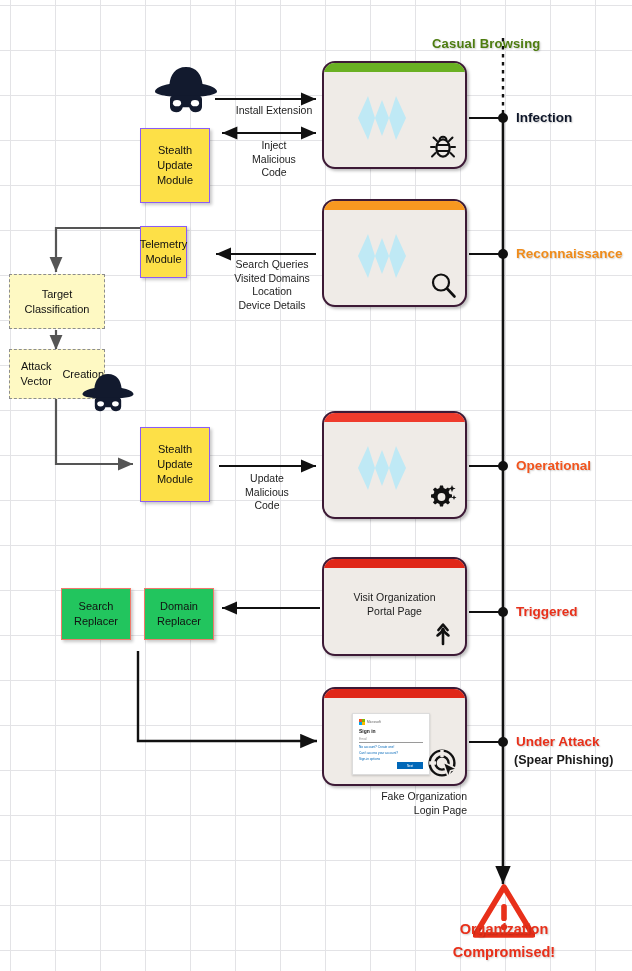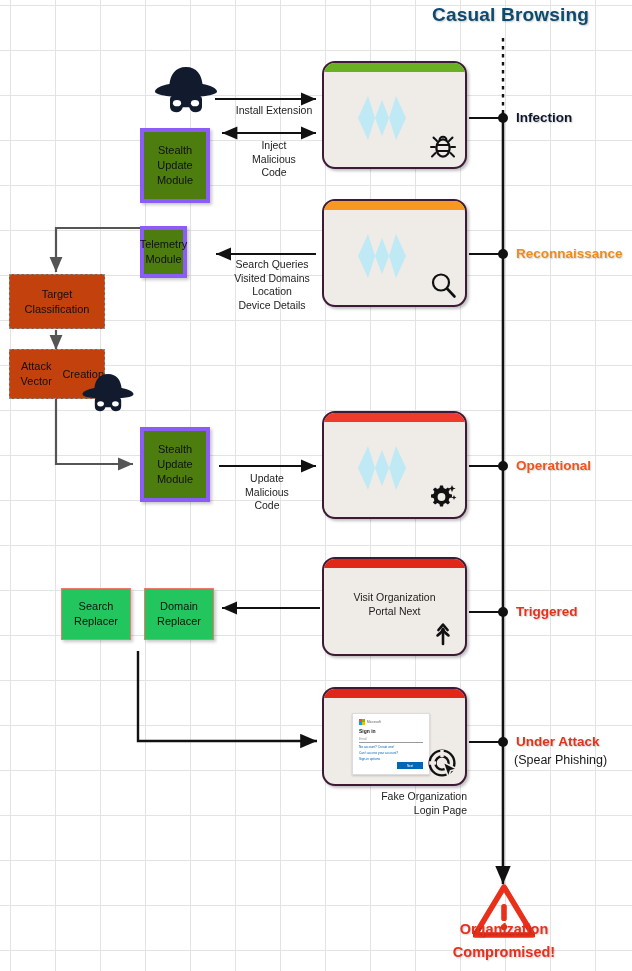--- a/index.html
+++ b/index.html
@@ -19,42 +19,42 @@
       linear-gradient(to bottom, #e3e3e6 1px, transparent 1px);
     background-size:45px 45px;
     background-position:10px 5px;
     pointer-events:none;
   }
 
   .abs{position:absolute;}
 
   
   .title{
-    font-size:19px;font-weight:bold;color:#0c4a6e;letter-spacing:.2px;
-    text-shadow:1px 1px 2px rgba(0,0,0,.22);white-space:nowrap;
+    font-size:13px;font-weight:bold;color:#4d7c0f;letter-spacing:.2px;
+    text-shadow:1px 1px 2px rgba(0,0,0,.22);white-space:nowrap;margin-top:32px;
   }
   .stage-label{
     font-size:13.5px;font-weight:bold;white-space:nowrap;
     text-shadow:1px 1px 1.5px rgba(0,0,0,.18);
   }
   .sub-label{font-size:12.5px;color:#1a1a1a;white-space:nowrap;}
   .edge-label{
     font-size:10.5px;color:#1c1c1c;text-align:center;line-height:13.5px;white-space:nowrap;
   }
   .cap{font-size:10.5px;color:#1c1c1c;text-align:center;line-height:14px;}
 
   
   .node{
     box-sizing:border-box;display:flex;align-items:center;justify-content:center;
     text-align:center;font-size:11px;line-height:15px;color:#111;
     box-shadow:2px 2px 3px rgba(0,0,0,.22);
   }
-  .node.orange{background:#4d7c0f;border:4px solid #8b5cf6;}
+  .node.orange{background:#fde047;border:1px solid #8b5cf6;}
   .node.salmon{background:#22c55e;border:1px solid #f0796b;}
-  .node.dashed{background:#c2410c;border:1px dashed #8d8d8d;box-shadow:none;}
+  .node.dashed{background:#fef9c3;border:1px dashed #8d8d8d;box-shadow:none;}
 
   
   .win{
     box-sizing:border-box;
     background:#efebe7;
     border:2px solid #3d1a36;
     border-radius:13px;
     box-shadow:2px 2px 3px rgba(0,0,0,.25);
     overflow:hidden;
   }
@@ -153,21 +153,21 @@
 
   <div class="abs stage-label" style="left:516px;top:110px;color:#0f172a;">Infection</div>
 
   <div class="abs stage-label" style="left:516px;top:246px;color:#ef8c1c;">Reconnaissance</div>
 
   <div class="abs stage-label" style="left:516px;top:458px;color:#f2541d;">Operational</div>
 
   <div class="abs stage-label" style="left:516px;top:604px;color:#e8301a;">Triggered</div>
 
   <div class="abs stage-label" style="left:516px;top:734px;color:#e8301a;">Under Attack</div>
-  <div class="abs sub-label" style="left:514px;top:753px;">(Spear Phishing)</div>
+  <div class="abs sub-label" style="left:514px;top:753px;font-weight:bold;">(Spear Phishing)</div>
 
   <svg class="abs" style="left:473px;top:884px;width:62px;height:54px;" viewBox="0 0 62 54">
     <path d="M31,3 L60,51 L2,51 Z" fill="none" stroke="#e8301a" stroke-width="5.5" stroke-linejoin="round"></path>
     <rect x="28.2" y="20" width="5.6" height="17" rx="2.6" fill="#e8301a"></rect>
     <circle cx="31" cy="43" r="3.1" fill="#e8301a"></circle>
   </svg>
   <div class="abs" style="left:434px;top:918px;width:140px;text-align:center;font-size:14.5px;font-weight:bold;color:#e8301a;line-height:23px;text-shadow:1px 1px 2px rgba(0,0,0,.2);">
     <div>Organization</div>
     <div>Compromised!</div>
   </div>
@@ -307,21 +307,21 @@
   <div class="abs node salmon" style="left:144px;top:588px;width:70px;height:52px;flex-direction:column;">
     <div>Domain</div>
     <div>Replacer</div>
   </div>
 
   <div class="abs win" style="left:322px;top:557px;width:145px;height:99px;">
     <div class="bar" style="background:#e02718;"></div>
     <div class="body">
       <div class="wintext">
         <div>Visit Organization</div>
-        <div>Portal Next</div>
+        <div>Portal Page</div>
       </div>
       <svg class="winicon" viewBox="0 0 28 28">
         <g fill="none" stroke="#111" stroke-width="2.6" stroke-linecap="round" stroke-linejoin="round">
           <path d="M14,24 L14,9"></path>
           <path d="M8.5,15.5 C10.5,14 13.2,12.2 14,9"></path>
           <path d="M19.5,15.5 C17.5,14 14.8,12.2 14,9"></path>
           <path d="M9.4,10 L14,4.6 L18.6,10"></path>
         </g>
       </svg>
     </div>

